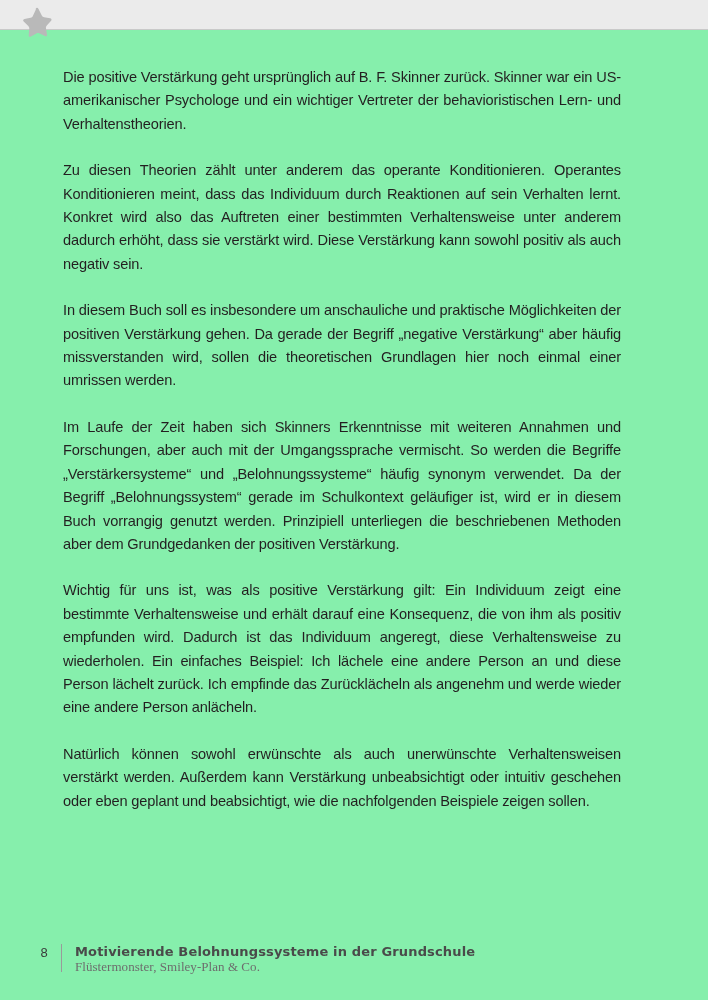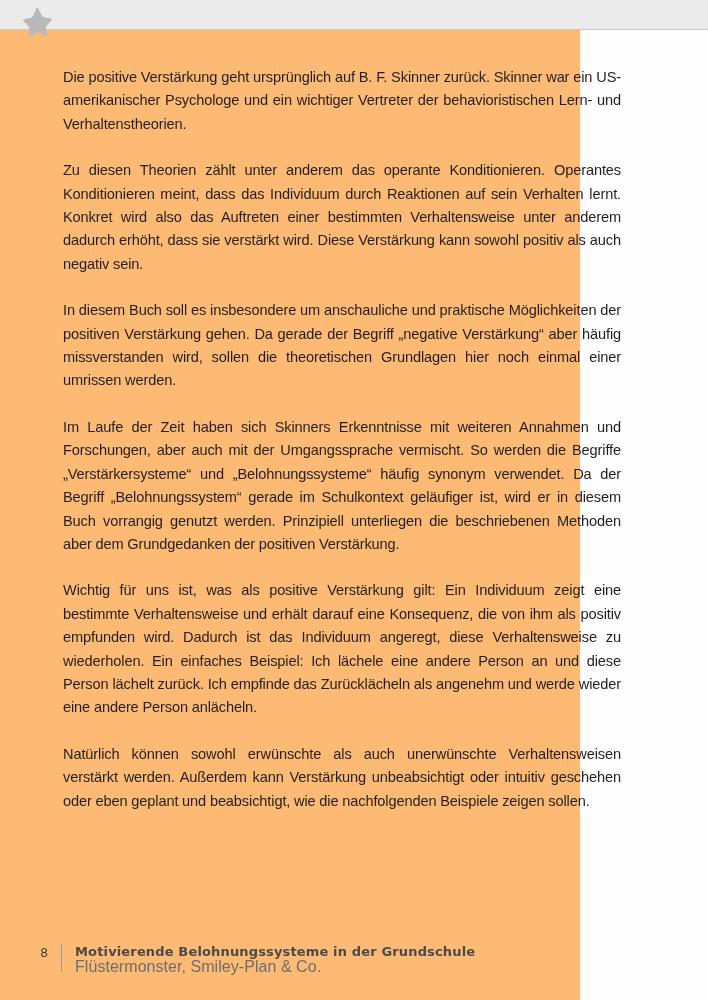--- a/index.html
+++ b/index.html
@@ -11,23 +11,23 @@
     width: 708px;
     height: 1000px;
     overflow: hidden;
     background: #fdfdfd;
     font-family: "Liberation Sans", "DejaVu Sans", sans-serif;
     -webkit-font-smoothing: antialiased;
   }
 
   .page {
     position: relative;
-    width: 580px;
+    width: 708px;
     height: 1000px;
-    background: #fdba74;
+    background: #86efac;
     box-sizing: border-box;
   }
 
   
   .header-band {
     position: absolute;
     left: 0;
     top: 0;
     width: 708px;
     height: 30px;
@@ -99,22 +99,22 @@
   .footer-title {
     font-family: "DejaVu Sans", sans-serif;
     font-size: 13px;
     font-weight: 600;
     color: #4a4a4a;
     letter-spacing: 0.15px;
     line-height: 14px;
     white-space: nowrap;
   }
   .footer-subtitle {
-    font-family: Liberation Sans, sans-serif;
-    font-size: 16px;
+    font-family: Liberation Serif, serif;
+    font-size: 13px;
     font-weight: 400;
     color: #6d6d6d;
     letter-spacing: 0.05px;
     line-height: 14px;
     margin-top: 1px;
     white-space: nowrap;
   }
 </style>
 </head>
 <body>

